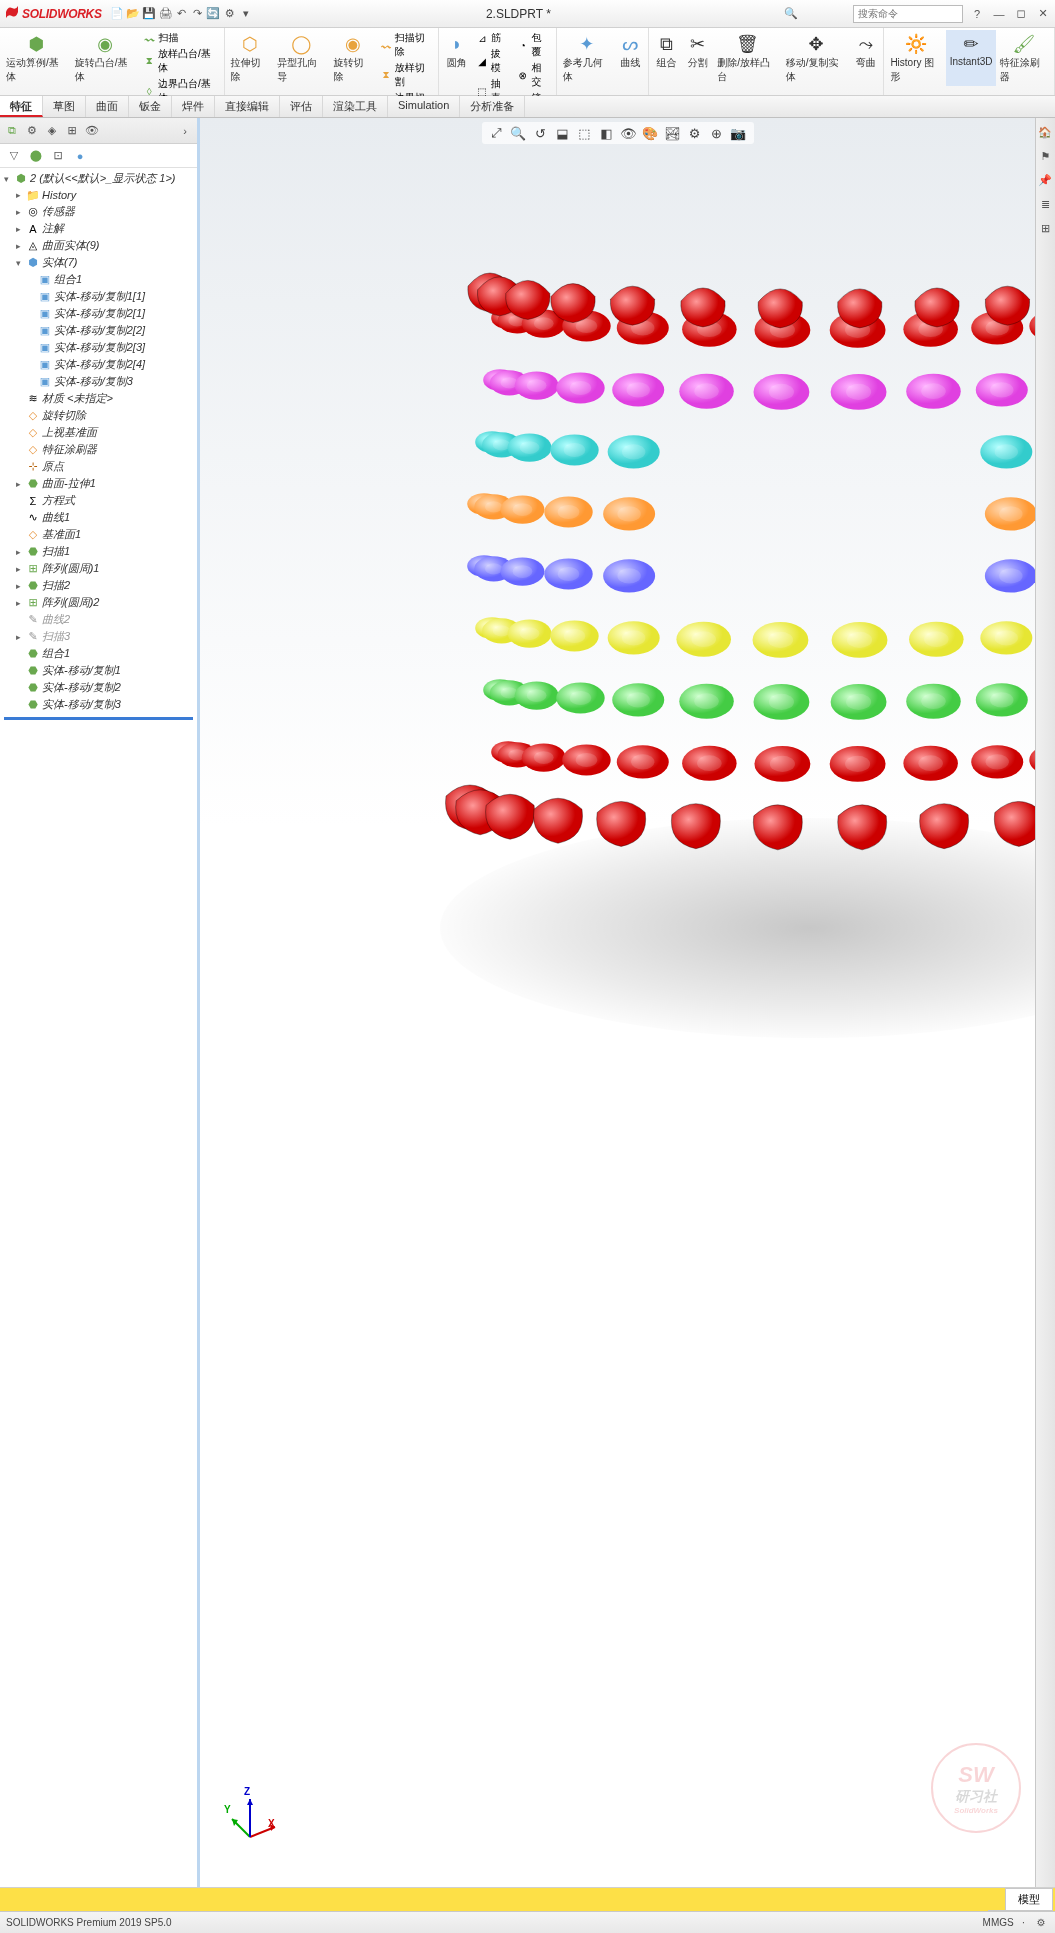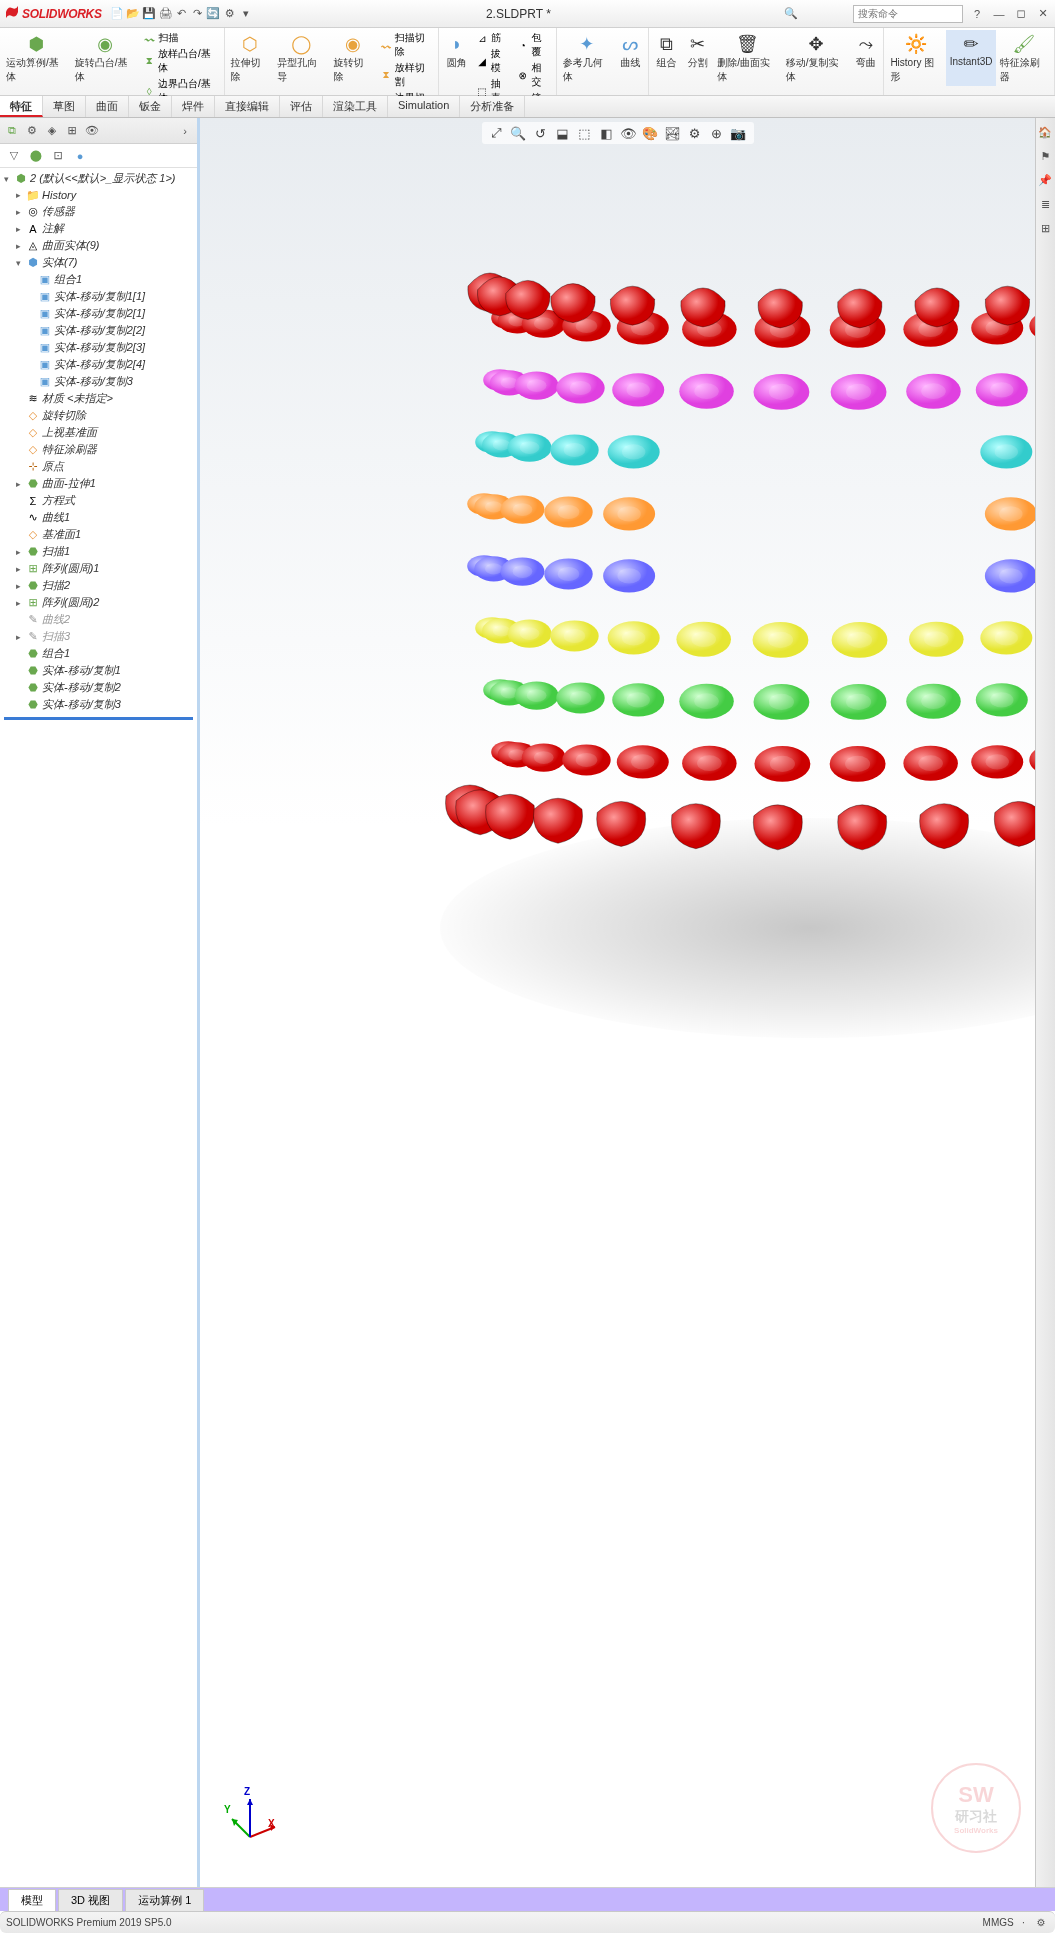--- a/index.html
+++ b/index.html
@@ -48,27 +48,27 @@
 
 .canvas-wrap { flex: 1; position: relative; background: linear-gradient(#e8ecf0 0%, #fff 40%, #fff 100%); overflow: hidden; }
 .view-toolbar { position: absolute; top: 4px; left: 50%; transform: translateX(-50%); display: flex; gap: 4px; background: rgba(255,255,255,0.7); padding: 2px 6px; border-radius: 3px; }
 .vt-ic { width: 18px; height: 18px; display: flex; align-items: center; justify-content: center; font-size: 13px; color: #444; cursor: pointer; }
 .triad { position: absolute; left: 20px; bottom: 40px; width: 60px; height: 60px; }
 .axis { position: absolute; left: 30px; bottom: 10px; font-size: 10px; font-weight: bold; }
 .shadow-ellipse { position: absolute; left: 240px; top: 700px; width: 740px; height: 220px; background: radial-gradient(ellipse, rgba(0,0,0,0.22) 0%, rgba(0,0,0,0.08) 50%, transparent 75%); border-radius: 50%; }
 
 .right-collapsed { width: 20px; background: linear-gradient(90deg,#f0f0f0,#e4e4e4); border-left: 1px solid #c8c8c8; display: flex; flex-direction: column; align-items: center; padding-top: 6px; gap: 8px; }
 
-.statusbar { height: 22px; background: linear-gradient(#f4f4f4,#e8e8e8); border-top: 1px solid #c8c8c8; display: flex; align-items: center; padding: 0 6px; font-size: 10px; color: #444; gap: 10px; border-radius: 6px; }
+.statusbar { height: 22px; background: linear-gradient(#f4f4f4,#e8e8e8); border-top: 1px solid #c8c8c8; display: flex; align-items: center; padding: 0 6px; font-size: 10px; color: #444; gap: 10px; }
 .status-right { margin-left: auto; display: flex; gap: 8px; align-items: center; }
-.doc-tabs { height: 24px; background: #c4b5fd; border-top: 1px solid #d0d0d0; display: flex; align-items: flex-end; padding-left: 8px; }
+.doc-tabs { height: 24px; background: #fde047; border-top: 1px solid #d0d0d0; display: flex; align-items: flex-end; padding-left: 8px; flex-direction: column; }
 .doc-tab { padding: 3px 12px; font-size: 11px; background: #e8e8e8; border: 1px solid #c8c8c8; border-bottom: none; margin-right: 2px; cursor: pointer; }
 .doc-tab.active { background: #fff; }
 
-.watermark { position: absolute; right: 14px; bottom: 34px; opacity: 0.18; text-align: center; pointer-events: none; }
+.watermark { position: absolute; right: 14px; bottom: 54px; opacity: 0.18; text-align: center; pointer-events: none; font-style: italic; }
 .wm-circle { width: 90px; height: 90px; border: 2px solid #da1f26; border-radius: 50%; display: flex; flex-direction: column; align-items: center; justify-content: center; font-weight: bold; color: #da1f26; }
 
 
 .knit-svg path { stroke: rgba(0,0,0,0.35); stroke-width: 1; }
 </style>
 </head>
 <body>
 
 <div class="titlebar">
   <span class="sw-logo"><svg width="16" height="16">
@@ -206,21 +206,21 @@
     <div class="ribbon-btn">
           <span class="ribbon-icon">⧉</span>
           <span>组合</span>
         </div>
     <div class="ribbon-btn">
           <span class="ribbon-icon">✂</span>
           <span>分割</span>
         </div>
     <div class="ribbon-btn">
           <span class="ribbon-icon">🗑</span>
-          <span>删除/曲面实体</span>
+          <span>删除/放样凸台</span>
         </div>
     <div class="ribbon-btn">
           <span class="ribbon-icon">✥</span>
           <span>移动/复制实体</span>
         </div>
     <div class="ribbon-btn">
           <span class="ribbon-icon">⤳</span>
           <span>弯曲</span>
         </div>
   </div>

